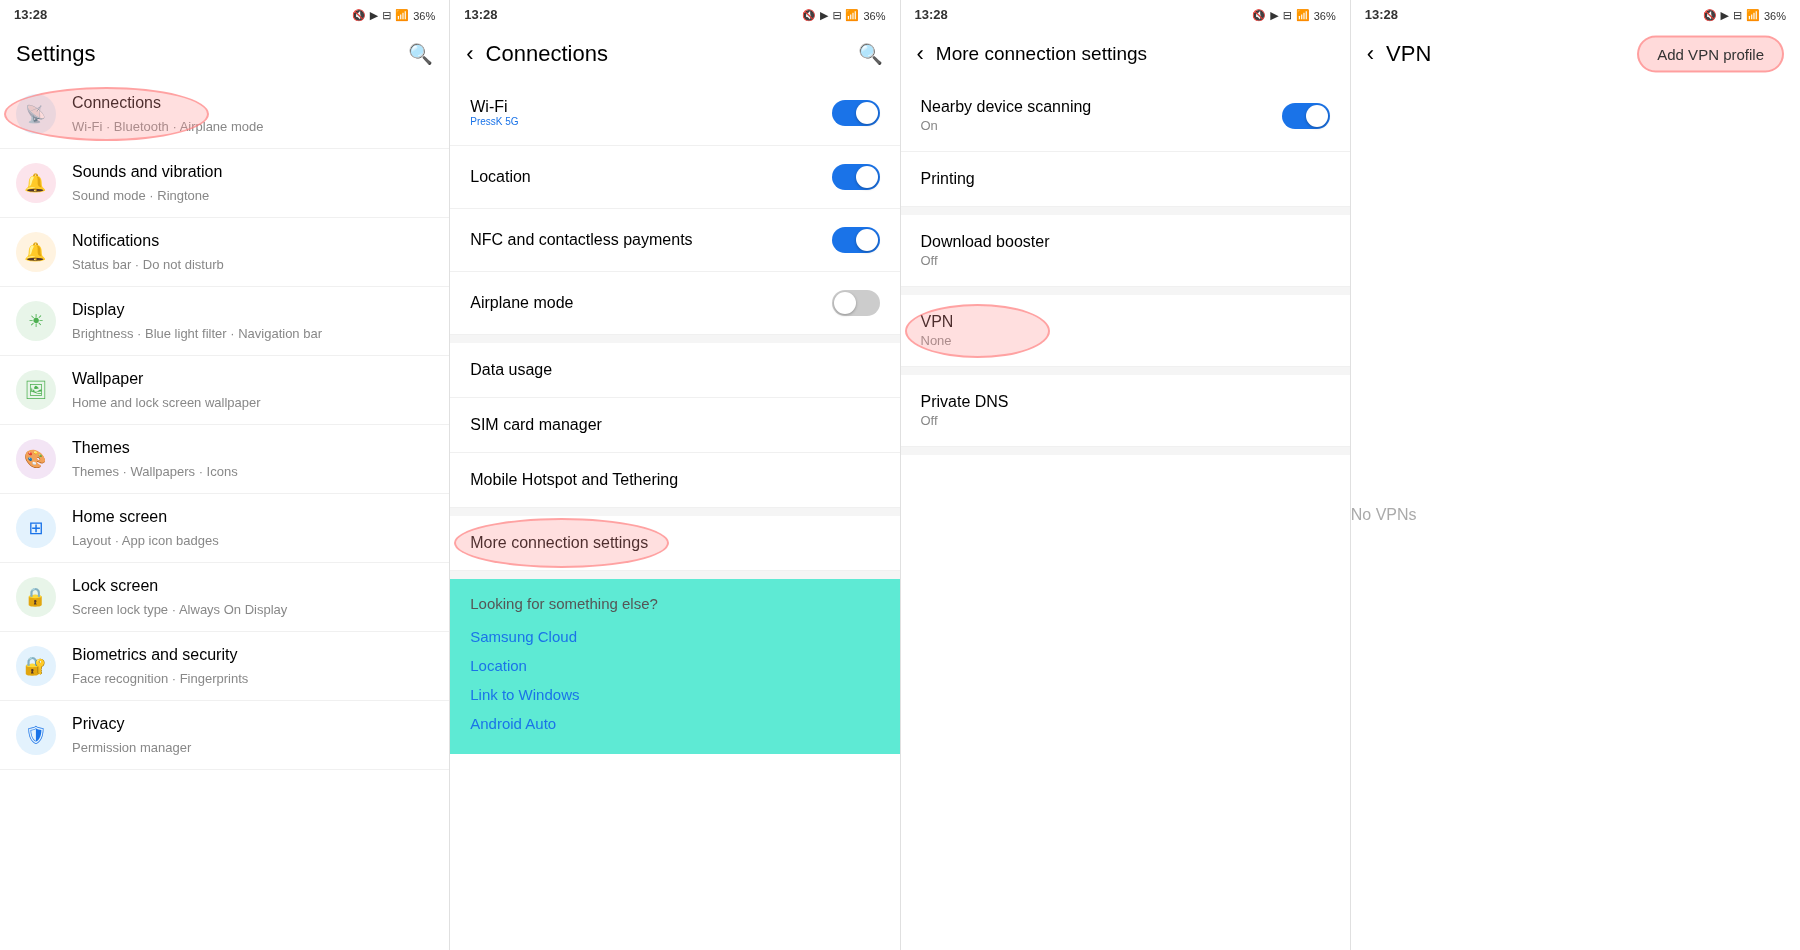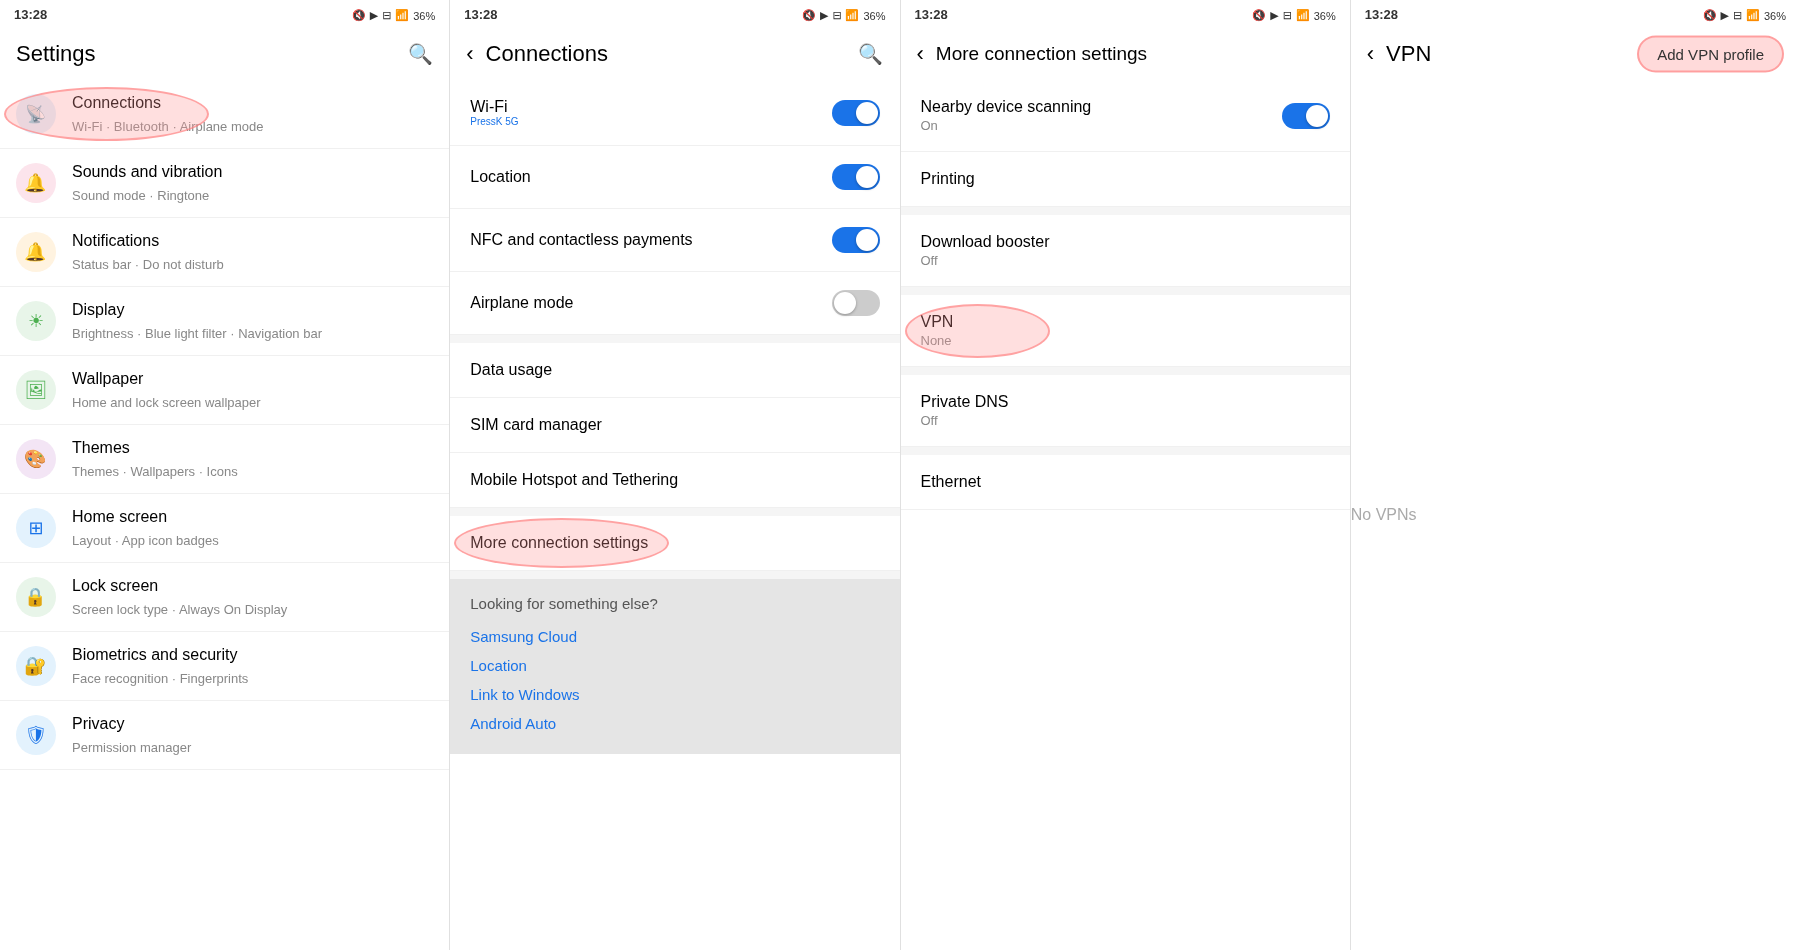--- a/index.html
+++ b/index.html
@@ -188,21 +188,21 @@
       border-radius: 25px;
       padding: 8px 18px;
       font-size: 15px;
       color: #333;
       cursor: pointer;
       font-weight: 400;
     }
 
     
     .looking-section {
-      background: #e5e5e5;
+      background: #5eead4;
       padding: 16px 20px;
     }
     .looking-title {
       font-size: 15px;
       color: #555;
       margin-bottom: 10px;
     }
     .looking-link {
       font-size: 15px;
       color: #1a73e8;
@@ -477,25 +477,20 @@
 
     <div class="mcs-item">
       <div class="mcs-text">
         <div class="mcs-title">Private DNS</div>
         <div class="mcs-subtitle">Off</div>
       </div>
     </div>
 
     <div class="section-divider"></div>
 
-    <div class="mcs-item">
-      <div class="mcs-text">
-        <div class="mcs-title">Ethernet</div>
-      </div>
-    </div>
 
   </div>
 </div>
 
 <div class="panel" style="border-right:none;">
   <div class="status-bar">
     <span class="time">13:28</span>
     <div class="status-icons">
       <span>🔇</span>
       <span>▶</span>

